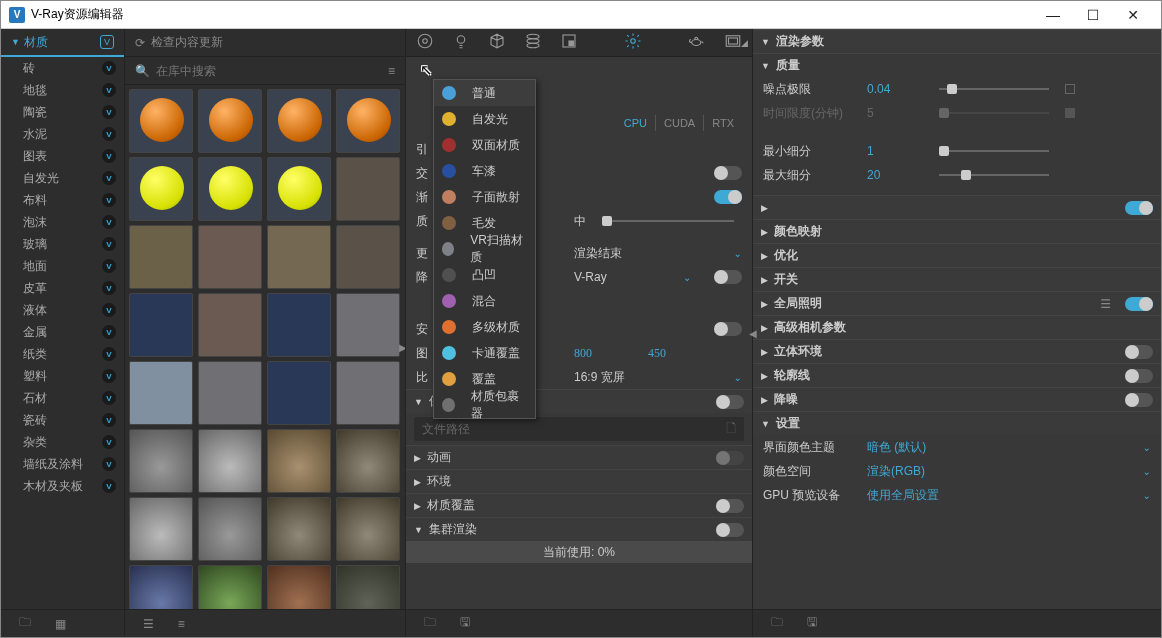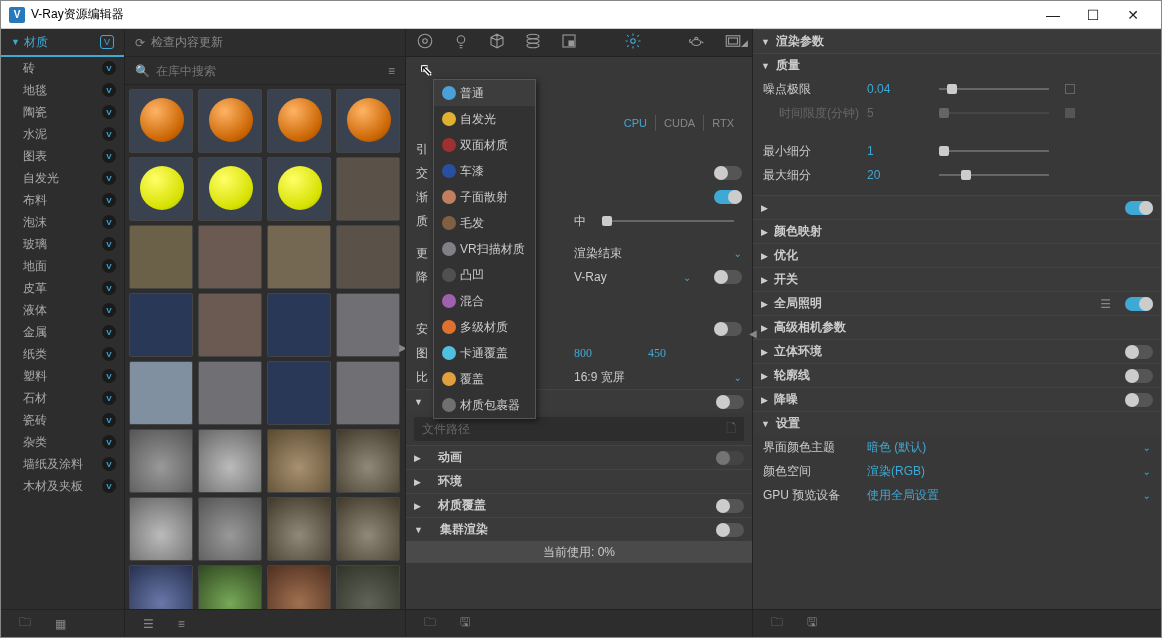--- a/index.html
+++ b/index.html
@@ -58,21 +58,21 @@
   .center-panel { width: 347px; background: #2d2d2d; display: flex; flex-direction: column; border-left: 1px solid #222; position: relative; }
   .toolbar { height: 28px; background: #2d2d2d; display: flex; align-items: center; gap: 18px; padding: 0 10px; color: #999; font-size: 15px; border-bottom: 1px solid #222; justify-content: center; position: relative; }
   .toolbar .ti { cursor: pointer; }
   .toolbar .ti.active { color: #3fa9d6; }
   .toolbar svg { width: 18px; height: 18px; }
   .render-body { flex: 1; overflow: hidden; background: #383838; position: relative; }
   .center-panel .footer { height: 28px; border-top: 1px solid #222; display: flex; align-items: center; padding-left: 18px; gap: 24px; color: #888; }
   
   .section-head { height: 24px; background: #3a3a3a; display: flex; align-items: center; padding: 0 8px; color: #ccc; gap: 6px; border-top: 1px solid #444; }
   .section-head .arrow { font-size: 9px; color: #ccc; }
-  .section-head .label { flex: 1; font-weight: 700; margin-left: 11px; }
+  .section-head .label { flex: 1; font-weight: 400; }
   .gpu-tabs { display: flex; justify-content: flex-end; padding: 6px 10px; gap: 0; font-size: 11px; color: #888; }
   .gpu-tabs span { padding: 2px 8px; border-right: 1px solid #555; }
   .gpu-tabs span:last-child { border-right: none; }
   .gpu-tabs .active { color: #3fa9d6; }
   
   .row { height: 24px; display: flex; align-items: center; padding: 0 10px; gap: 8px; }
   .row .lbl { width: 50px; color: #ccc; }
   .row .val { color: #3fa9d6; font-family: Liberation Serif, serif; }
   .toggle { width: 28px; height: 14px; background: #555; border-radius: 8px; position: relative; }
   .toggle::after { content: ""; width: 14px; height: 14px; background: #ccc; border-radius: 50%; position: absolute; left: 0; top: 0; }
@@ -80,35 +80,35 @@
   .toggle.on::after { left: auto; right: 0; }
   .slider-track { flex: 1; height: 2px; background: #666; position: relative; margin: 0 8px; }
   .slider-track .handle { width: 10px; height: 10px; background: #ccc; position: absolute; top: -4px; border-radius: 2px; }
   .dropdown-arrow { color: #3fa9d6; font-size: 10px; }
   .save-input { height: 24px; margin: 4px 8px; background: #2d2d2d; display: flex; align-items: center; padding: 0 8px; color: #666; border-radius: 2px; }
   .save-input .placeholder { flex: 1; }
   .usage-row { height: 22px; background: #4a4a4a; text-align: center; line-height: 22px; color: #ccc; }
   
   
   .mat-popup { position: absolute; left: 27px; top: 22px; width: 103px; background: #323232; border: 1px solid #555; z-index: 100; box-shadow: 2px 2px 6px rgba(0,0,0,0.5); }
-  .mat-popup .mi { height: 26px; display: flex; align-items: center; padding: 0 8px; gap: 4px; color: #ccc; }
+  .mat-popup .mi { height: 26px; display: flex; align-items: center; padding: 0 8px; gap: 16px; color: #ccc; }
   .mat-popup .mi.sel { background: #3d3d3d; }
   .mat-popup .mdot { width: 14px; height: 14px; border-radius: 50%; }
   .cursor-arrow { position: absolute; left: 14px; top: 4px; z-index: 200; font-size: 15px; color: #000; text-shadow: 1px 1px 0 #fff, -1px -1px 0 #fff, 1px -1px 0 #fff, -1px 1px 0 #fff; }
   
   
   .right-panel { flex: 1; background: #2d2d2d; display: flex; flex-direction: column; border-left: 1px solid #222; position: relative; }
   .right-body { flex: 1; overflow: hidden; background: #383838; }
   .right-panel .footer { height: 28px; border-top: 1px solid #222; display: flex; align-items: center; padding-left: 18px; gap: 24px; color: #888; }
   .rp-head { height: 24px; background: #3a3a3a; display: flex; align-items: center; padding: 0 8px; gap: 6px; border-top: 1px solid #444; }
   .rp-head .arrow { font-size: 9px; }
   .rp-head .label { flex: 1; font-weight: 600; }
   .rp-row { height: 24px; display: flex; align-items: center; padding: 0 10px; gap: 8px; }
   .rp-row .lbl { width: 96px; color: #ccc; }
-  .rp-row .lbl.dim { color: #666; text-align: right; }
+  .rp-row .lbl.dim { color: #666; }
   .rp-row .val { width: 56px; color: #3fa9d6; }
   .rp-row .val.dim { color: #666; }
   .rp-row .slider-track { width: 110px; flex: none; }
   .rp-head .toggle { margin-left: auto; }
   .rp-head .extra-icon { margin-left: auto; margin-right: 8px; color: #888; font-size: 12px; }
   .collapse-handle { position: absolute; left: -4px; top: 50%; transform: translateY(-50%); font-size: 10px; color: #888; }
 </style>
 </head>
 <body>
 

